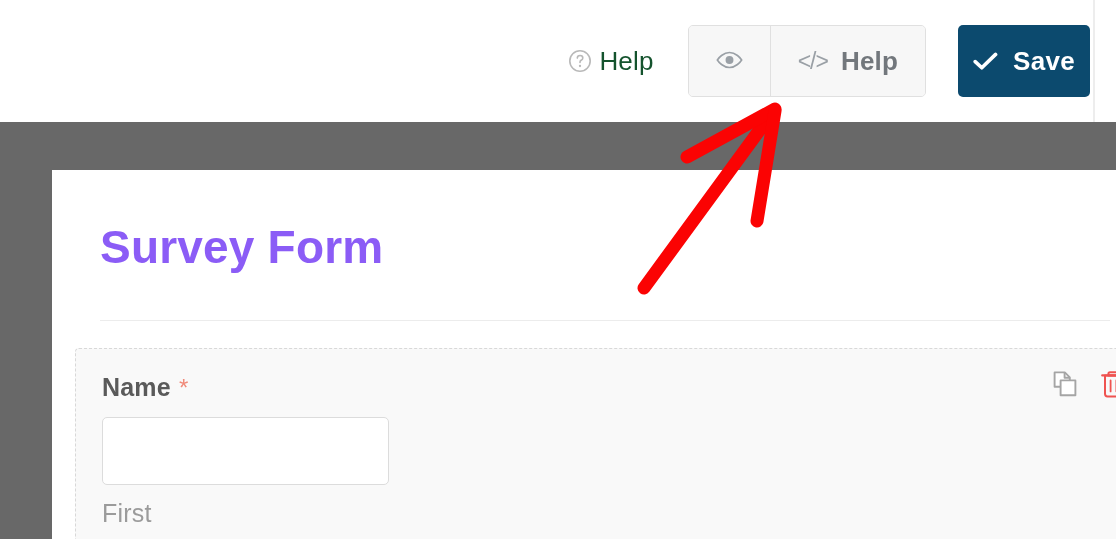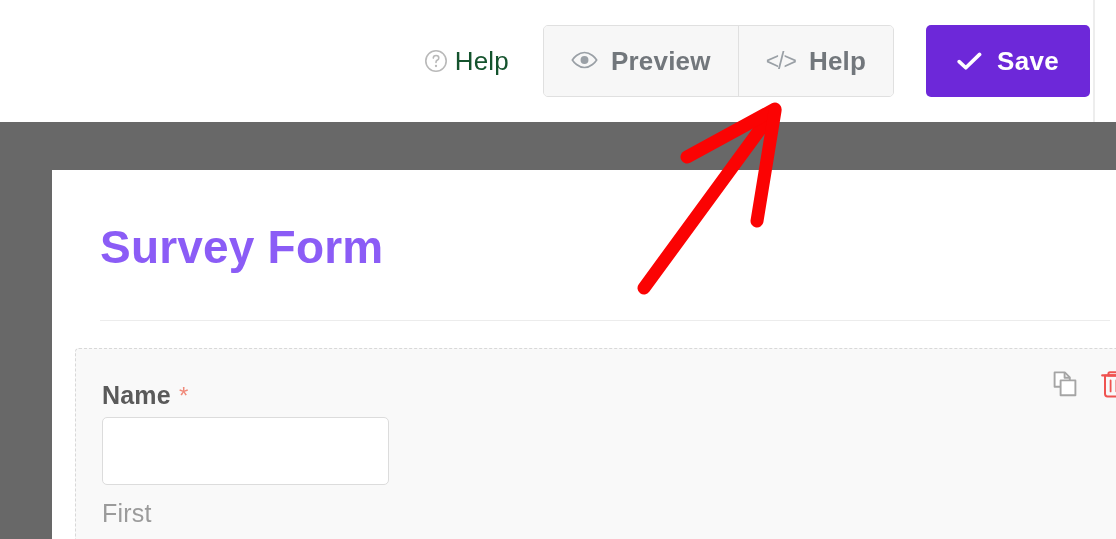--- a/index.html
+++ b/index.html
@@ -97,24 +97,24 @@
     font-family: "Liberation Sans", sans-serif;
   }
 
   
   .save-btn {
     display: flex;
     align-items: center;
     justify-content: center;
     gap: 15px;
     height: 72px;
-    padding: 0 31px;
+    padding: 0 15px;
     border: none;
     border-radius: 5px;
-    background: #6d28d9;
+    background: #0c4a6e;
     color: #ffffff;
     font-size: 26px;
     font-weight: 700;
     font-family: "Liberation Sans", sans-serif;
     letter-spacing: .3px;
     cursor: pointer;
     user-select: none;
     white-space: nowrap;
   }
   .check-icon { width: 25px; height: 20px; display: block; }
@@ -162,21 +162,21 @@
     left: 23px; top: 178px;
     width: 1075px;
     height: 232px;
     background: #f9f9f9;
     border: 1px dashed #d8d8d8;
     border-radius: 4px;
   }
 
   .field-label-row {
     position: absolute;
-    left: 26px; top: 32px;
+    left: 26px; top: 24px;
     display: flex;
     align-items: baseline;
     gap: 8px;
   }
   .field-label {
     color: #5a5a5a;
     font-size: 25px;
     font-weight: 700;
     letter-spacing: .2px;
   }
@@ -256,21 +256,20 @@
 
       <div class="btn-group">
 
         <div class="gbtn">
           <span class="gicon">
             <svg class="eye-icon" viewBox="0 0 28 20" fill="none">
               <path d="M14 2.2C7.6 2.2 2.6 8 1.4 10c1.2 2 6.2 7.8 12.6 7.8S25.4 12 26.6 10C25.4 8 20.4 2.2 14 2.2z" stroke="#9aa0a6" stroke-width="1.7" fill="none"></path>
               <circle cx="14" cy="10" r="4.1" fill="#9aa0a6"></circle>
             </svg>
           </span>
-          <span>Preview</span>
         </div>
 
         <div class="gbtn">
           <span class="gicon code-icon">&lt;/&gt;</span>
           <span>Help</span>
         </div>
 
       </div>
 
       <button class="save-btn">

